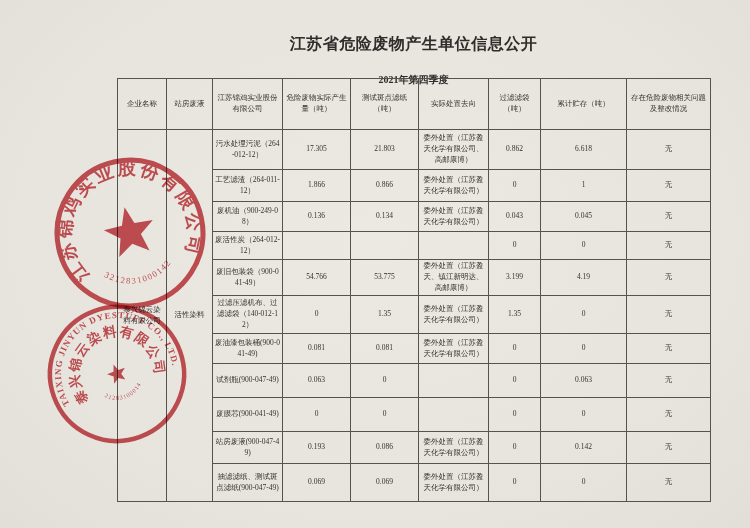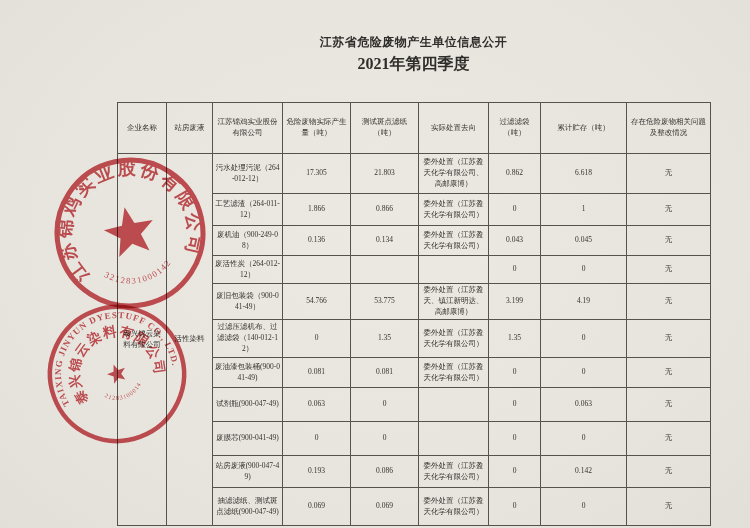--- a/index.html
+++ b/index.html
@@ -1,22 +1,22 @@
 <!DOCTYPE html>
 <html><head>
 <meta charset="utf-8">
 <style>
   html,body{margin:0;padding:0;}
   .page{position:relative;width:750px;height:528px;background:#e9e6e0;
     background-image:radial-gradient(ellipse at 50% 45%, #ece9e3 0%, #e7e4de 70%, #e2dfd8 100%);
     font-family:"Liberation Serif","DejaVu Serif",serif;color:#33312e;overflow:hidden;}
   .title-block{position:absolute;left:117px;top:34px;width:593px;text-align:center;}
-  .doc-title{font-size:12px;font-weight:bold;letter-spacing:0.5px;color:#2f2d2a;}
-  .doc-subtitle{font-size:16px;font-weight:bold;margin-top:3px;color:#2f2d2a;}
-  table.waste{position:absolute;left:117px;top:78px;width:593px;border-collapse:collapse;table-layout:fixed;margin-top:24px;}
+  .doc-title{font-size:16px;font-weight:bold;letter-spacing:0.5px;color:#2f2d2a;}
+  .doc-subtitle{font-size:10px;font-weight:bold;margin-top:18px;color:#2f2d2a;}
+  table.waste{position:absolute;left:117px;top:78px;width:593px;border-collapse:collapse;table-layout:fixed;}
   .waste th,.waste td{border:1px solid #56524c;font-weight:normal;text-align:center;
     vertical-align:middle;padding:1px 2px;font-size:7.5px;line-height:1.45;color:#34322e;
     word-break:break-all;overflow:hidden;}
   .waste th{height:48px;}
   .c-dest{font-size:6.5px;text-align:left;padding:2px 3px;line-height:1.4;}
   .c-company,.c-product{font-size:8px;}
   .stamp{position:absolute;mix-blend-mode:multiply;opacity:0.85;pointer-events:none;}
   .stamp-upper{left:49px;top:152px;width:162px;height:162px;transform:rotate(-12deg);}
   .stamp-lower{left:44px;top:301px;width:146px;height:146px;transform:rotate(-20deg);}
   .stamp text{font-family:"Liberation Serif","DejaVu Serif",serif;}

